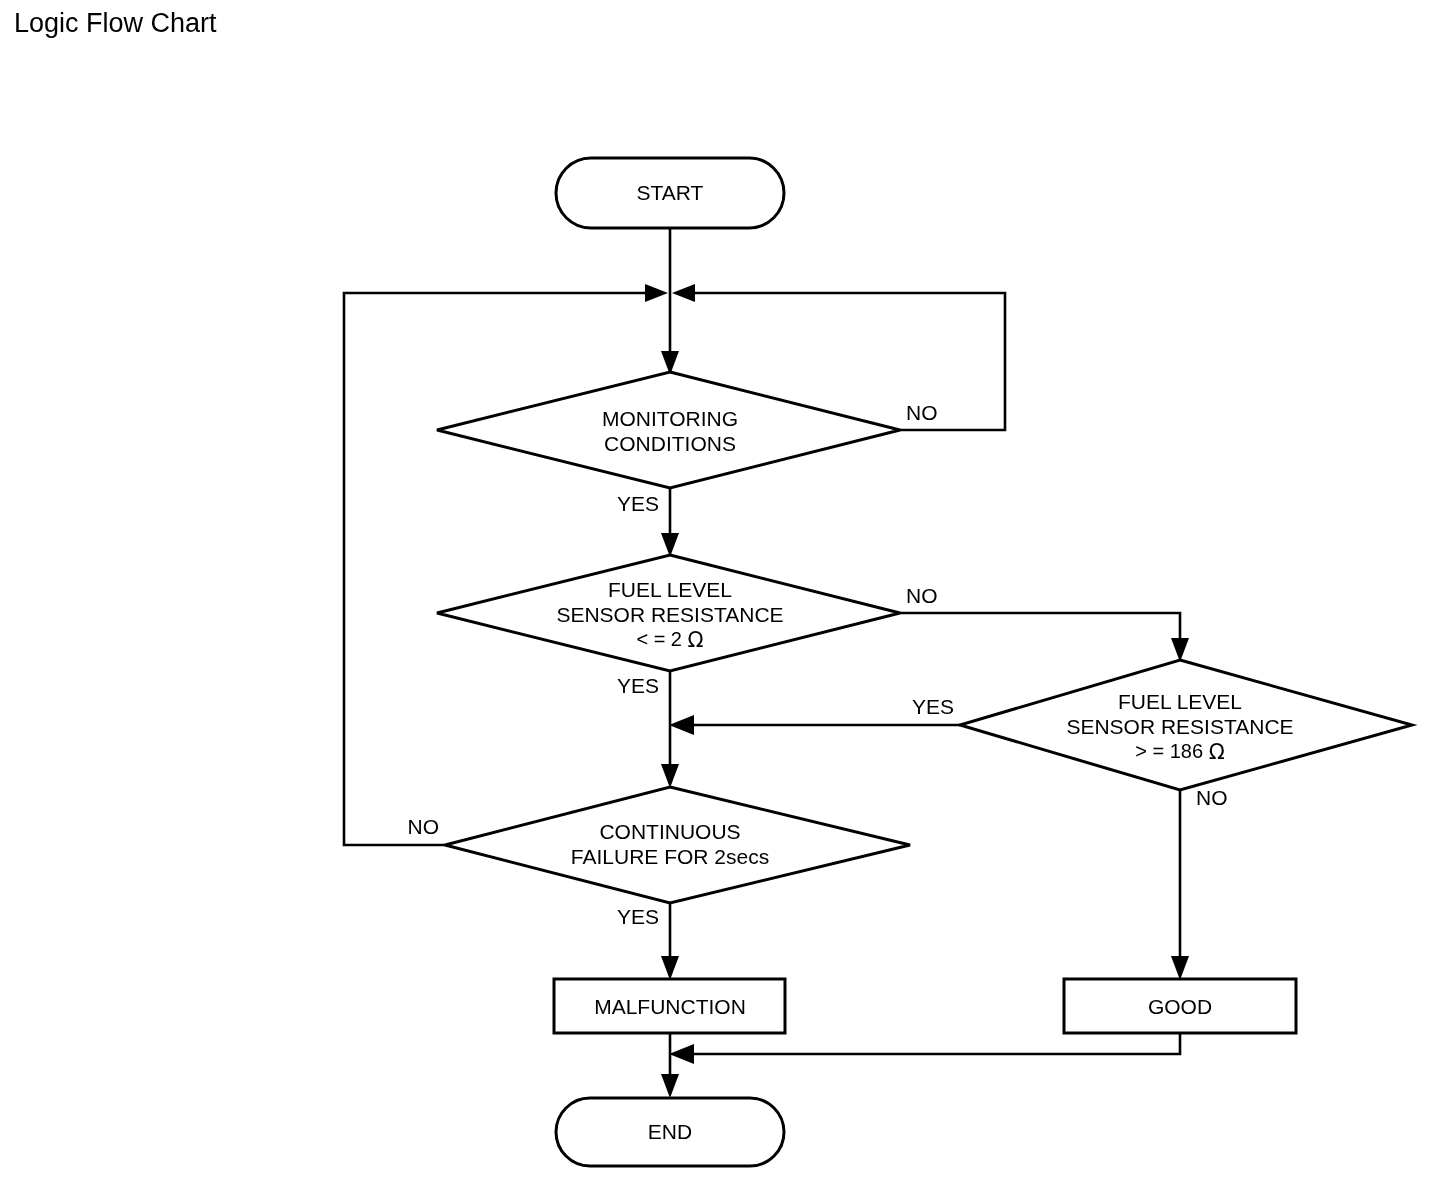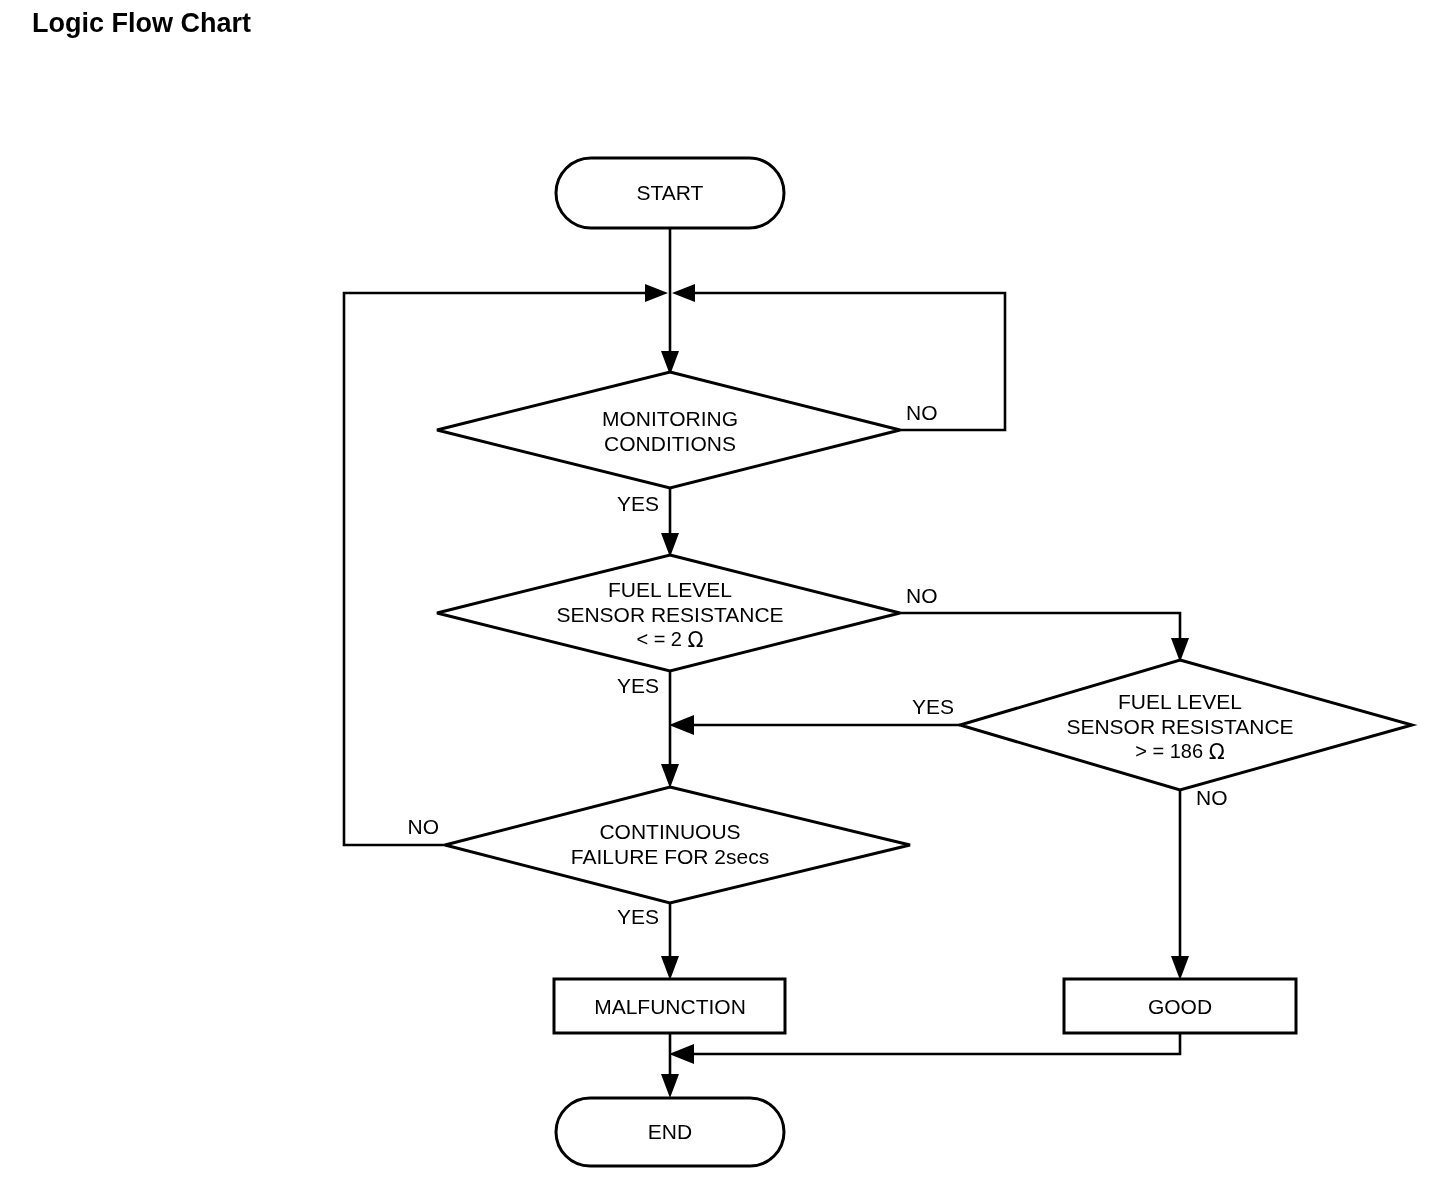--- a/index.html
+++ b/index.html
@@ -10,25 +10,25 @@
   #page {
     position: relative;
     width: 1440px;
     height: 1182px;
     background: #ffffff;
     font-family: "Liberation Sans", sans-serif;
     overflow: hidden;
   }
   #chart-title {
     position: absolute;
-    left: 32px;
+    left: 14px;
     top: 8px;
     font-family: "Liberation Sans", sans-serif;
     font-size: 27px;
-    font-weight: bold;
+    font-weight: normal;
     color: #000000;
     letter-spacing: 0px;
     white-space: nowrap;
   }
   svg#flow {
     position: absolute;
     left: 0;
     top: 0;
     width: 1440px;
     height: 1182px;

